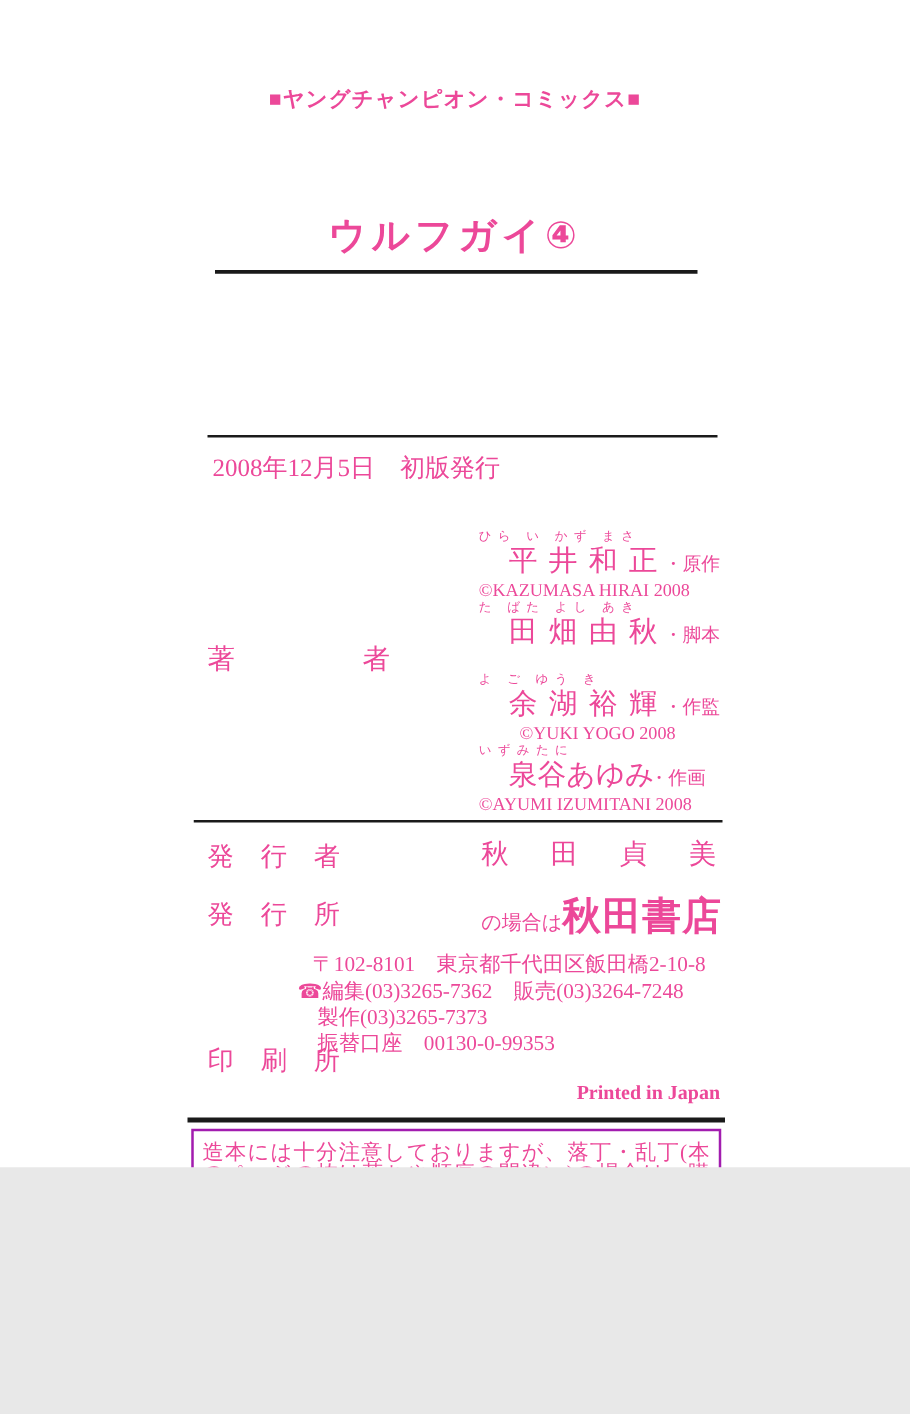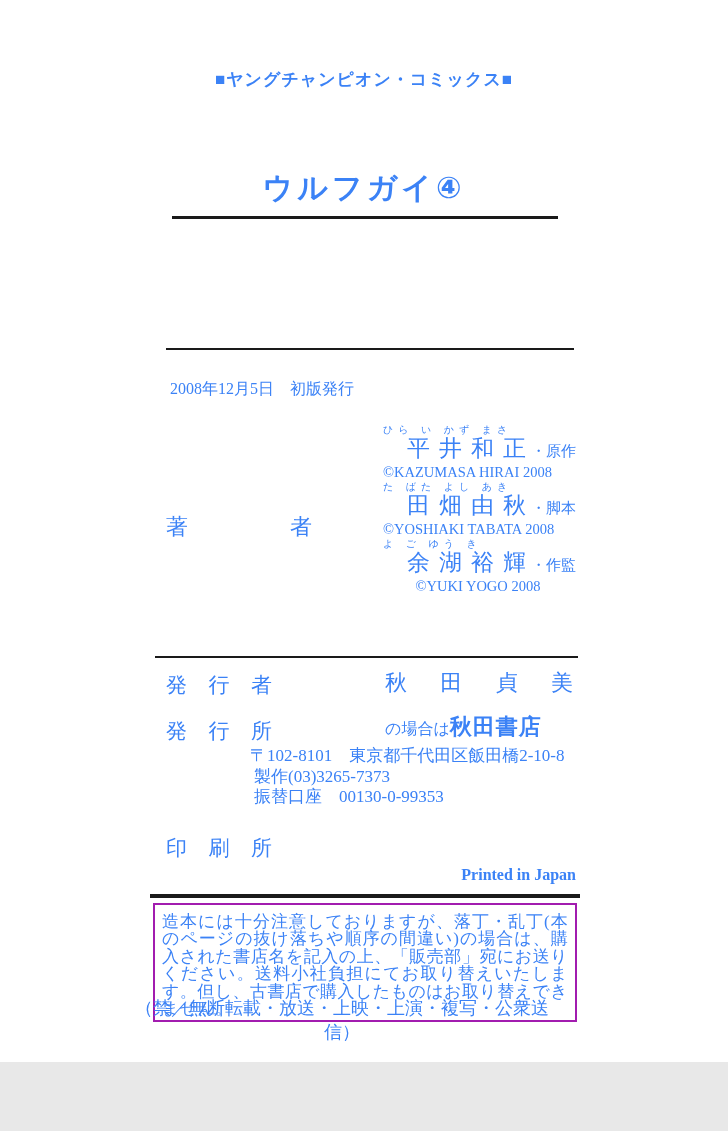--- a/index.html
+++ b/index.html
@@ -1,41 +1,41 @@
 <!DOCTYPE html>
 <html><head>
 <meta charset="utf-8">
 <style>
   html,body { margin:0; padding:0; background:#e8e8e8; }
   .page {
     position:relative;
-    width:728px; height:1062px;
+    width:728px; height:934px;
     margin:0 auto;
     background:#ffffff;
-    color:#3b82f6;
+    color:#ec4899;
     font-family:"Liberation Serif","DejaVu Serif",serif;
     overflow:hidden;
   }
   .sans { font-family:"Liberation Sans","DejaVu Sans",sans-serif; }
 
   .series-header {
     position:absolute; top:68px; left:0; width:100%;
     text-align:center; font-weight:bold; font-size:17px; letter-spacing:1px;
   }
   .book-title {
     position:absolute; top:168px; left:0; width:100%;
     text-align:center; font-weight:bold; font-size:30px; letter-spacing:4px;
   }
   .rule { position:absolute; background:#1a1a1a; }
   .title-rule { top:216px; left:172px; width:386px; height:3px; }
   .date-rule  { top:348px; left:166px; width:408px; height:2px; }
   .publisher-rule { top:656px; left:155px; width:423px; height:2px; }
   .notice-rule { top:894px; left:150px; width:430px; height:4px; }
 
-  .edition-line { position:absolute; top:379px; left:170px; font-size:16px; }
+  .edition-line { position:absolute; top:361px; left:170px; font-size:20px; }
 
   .author-label {
     position:absolute; top:512px; left:166px;
     width:146px; font-size:22px;
     text-align:justify; text-align-last:justify;
   }
   .author-list { position:absolute; top:424px; left:383px; width:200px; }
   .author-entry { height:57px; }
   .author-furigana { font-size:10px; letter-spacing:5px; line-height:12px; white-space:nowrap; }
   .author-nameline { line-height:26px; white-space:nowrap; }
@@ -54,24 +54,24 @@
   .printer-label { top:834px; }
 
   .publisher-name {
     position:absolute; top:668px; left:385px; width:188px; font-size:22px;
     text-align:justify; text-align-last:justify;
   }
   .house-name {
     position:absolute; top:712px; left:385px; white-space:nowrap;
   }
   .house-prefix { font-size:16px; }
-  .house-company { font-size:22px; font-weight:bold; letter-spacing:1px; }
+  .house-company { font-size:31px; font-weight:bold; letter-spacing:1px; }
 
   .address-block { position:absolute; top:746px; left:238px; font-size:17px; line-height:20.5px; }
-  .addr-line1 { padding-left:12px; }
+  .addr-line1 { padding-left:12px;margin-top:16px; }
   .addr-line3, .addr-line4 { padding-left:16px; }
   .tel-icon { font-size:16px; }
 
   .printer-name { position:absolute; top:831px; left:385px; font-size:24px; letter-spacing:2px; }
   .printed-in { position:absolute; top:866px; left:0; width:576px; text-align:right; font-weight:bold; font-size:16px; }
 
   .notice-box {
     position:absolute; top:903px; left:153px; width:424px; box-sizing:border-box;
     border:2px solid #a21caf; padding:8px 7px 3px 7px;
     font-size:17px; line-height:17.4px; text-align:justify; letter-spacing:0.3px;
@@ -106,43 +106,52 @@
       <div class="author-nameline">
         <span class="author-name">平井和正</span><span class="author-role">・原作</span>
       </div>
       <div class="author-copyright">©KAZUMASA HIRAI 2008</div>
     </div>
     <div class="author-entry">
       <div class="author-furigana">た ばた よし あき</div>
       <div class="author-nameline">
         <span class="author-name">田畑由秋</span><span class="author-role">・脚本</span>
       </div>
-      <div class="author-copyright">©YOSHIAKI TABATA 2008</div>
     </div>
     <div class="author-entry">
       <div class="author-furigana">よ ご ゆう き</div>
       <div class="author-nameline">
         <span class="author-name">余湖裕輝</span><span class="author-role">・作監</span>
       </div>
       <div class="author-copyright">©YUKI YOGO 2008</div>
+    </div>
+    <div class="author-entry">
+      <div class="author-furigana">いずみたに</div>
+      <div class="author-nameline">
+        <span class="author-name">泉谷あゆみ</span><span class="author-role">・作画</span>
+      </div>
+      <div class="author-copyright">©AYUMI IZUMITANI 2008</div>
     </div>
   </div>
 
   <div class="rule publisher-rule"></div>
 
   <div class="row-label publisher-label">発行者</div>
   <div class="publisher-name">秋田貞美</div>
 
   <div class="row-label house-label">発行所</div>
   <div class="house-name">
     <span class="house-prefix">の場合は</span><span class="house-company">秋田書店</span>
   </div>
 
   <div class="address-block">
     <div class="addr-line1">〒102-8101　東京都千代田区飯田橋2-10-8</div>
+    <div class="addr-line2">
+      <span class="tel-icon">☎</span><span>編集(03)3265-7362　販売(03)3264-7248</span>
+    </div>
     <div class="addr-line3">製作(03)3265-7373</div>
     <div class="addr-line4">振替口座　00130-0-99353</div>
   </div>
 
   <div class="row-label printer-label">印刷所</div>
   <div class="printed-in">Printed in Japan</div>
 
   <div class="rule notice-rule"></div>
 
   <div class="notice-box">造本には十分注意しておりますが、落丁・乱丁(本のページの抜け落ちや順序の間違い)の場合は、購入された書店名を記入の上、「販売部」宛にお送りください。送料小社負担にてお取り替えいたします。但し、古書店で購入したものはお取り替えできません。</div>

